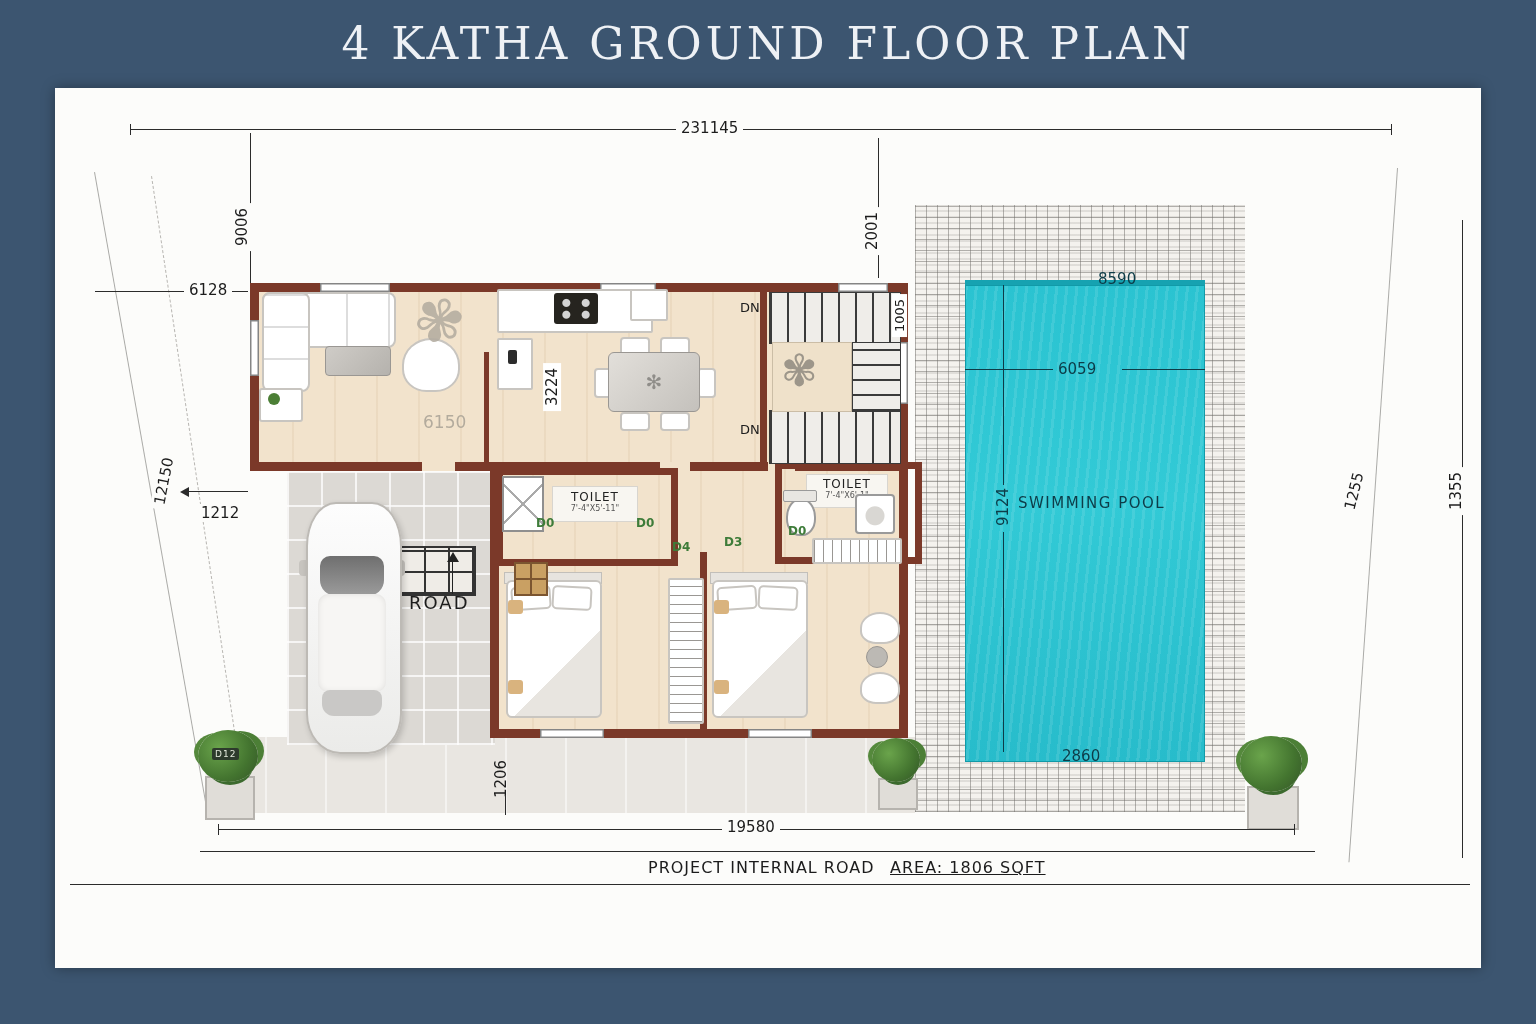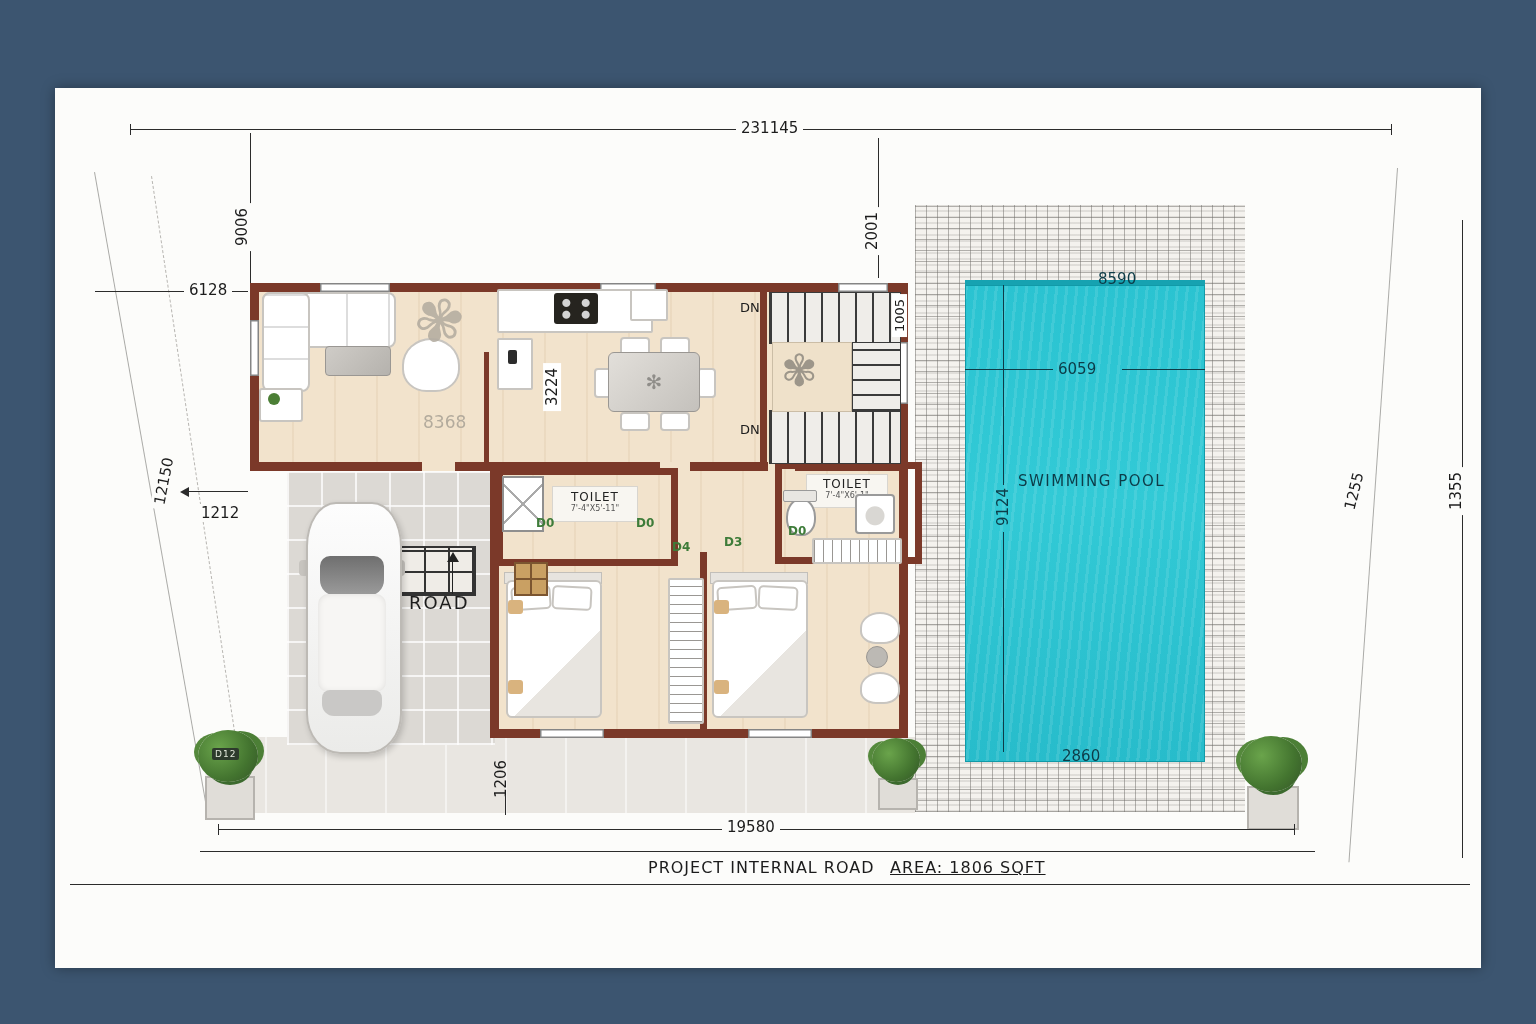--- a/index.html
+++ b/index.html
@@ -43,31 +43,32 @@
            box-shadow:12px -5px 0 -6px #4c7f36,-11px -4px 0 -7px #55893c,2px 10px 0 -7px #3c6a2e;}
   .pot{position:absolute;background:#e0ddd8;border:2px solid #b6b3ae;}
   .plant-tag{position:absolute;background:#2d3a2c;color:#e2e8da;font-size:9px;padding:1px 3px;border-radius:2px;letter-spacing:1px;}
   .rot90{transform:rotate(-90deg);}
 </style>
 </head>
 <body>
 
 <div id="canvas">
 
+  <div class="title">4 KATHA GROUND FLOOR PLAN</div>
 
   <div class="paper"></div>
 
   <div class="slant" style="left:95px;top:172px;width:650px;transform:rotate(80deg);"></div>
   <div class="slantd" style="left:152px;top:176px;width:637px;transform:rotate(81.5deg);"></div>
   <div class="slant" style="left:1398px;top:168px;width:696px;transform:rotate(94deg);"></div>
 
   <div class="hline" style="left:130px;top:129px;width:1262px;"></div>
   <div class="tick" style="left:130px;top:124px;"></div>
   <div class="tick" style="left:1391px;top:124px;"></div>
-  <div class="dim" style="left:736px;top:119px;">231145</div>
+  <div class="dim" style="left:676px;top:119px;">231145</div>
 
   <div class="vline" style="left:250px;top:133px;height:152px;"></div>
   <div class="dim rot90" style="left:218px;top:218px;">9006</div>
   <div class="hline" style="left:95px;top:291px;width:153px;"></div>
   <div class="dim" style="left:184px;top:281px;">6128</div>
   <div class="dim" style="left:135px;top:472px;transform:rotate(-79deg);">12150</div>
   <div class="hline" style="left:186px;top:491px;width:62px;"></div>
   <div class="abs" style="left:180px;top:487px;width:0;height:0;border-top:5px solid transparent;border-bottom:5px solid transparent;border-right:9px solid #2b2b2b;"></div>
   <div class="dim" style="left:196px;top:504px;">1212</div>
 
@@ -80,21 +81,21 @@
   <div class="deck" style="left:915px;top:205px;width:330px;height:607px;"></div>
   <div class="pool" style="left:965px;top:280px;width:240px;height:477px;"></div>
 
   <div class="hline" style="left:965px;top:369px;width:88px;border-color:#0d3c48;"></div>
   <div class="hline" style="left:1122px;top:369px;width:83px;border-color:#0d3c48;"></div>
   <div class="pooltxt" style="left:1058px;top:360px;">6059</div>
   <div class="vline" style="left:1003px;top:285px;height:200px;border-color:#0d3c48;"></div>
   <div class="vline" style="left:1003px;top:532px;height:220px;border-color:#0d3c48;"></div>
   <div class="pooltxt rot90" style="left:984px;top:498px;">9124</div>
   <div class="pooltxt" style="left:1098px;top:270px;">8590</div>
-  <div class="pooltxt" style="left:1018px;top:472px;letter-spacing:1.5px;text-align:right;">SWIMMING POOL</div>
+  <div class="pooltxt" style="left:1018px;top:494px;letter-spacing:1.5px;text-align:right;">SWIMMING POOL</div>
   <div class="pooltxt" style="left:1062px;top:747px;">2860</div>
 
   <div class="vline" style="left:878px;top:138px;height:140px;"></div>
   <div class="dim rot90" style="left:848px;top:222px;">2001</div>
 
   <div class="floor" style="left:250px;top:283px;width:658px;height:188px;"></div>
   <div class="floor" style="left:490px;top:462px;width:418px;height:276px;"></div>
   <div class="garage" style="left:287px;top:472px;width:208px;height:273px;"></div>
 
   <div class="wall" style="left:250px;top:283px;width:658px;height:9px;"></div>
@@ -120,21 +121,21 @@
   <div class="win" style="left:748px;top:729px;width:64px;height:9px;"></div>
   <div class="win" style="left:899px;top:342px;width:9px;height:62px;"></div>
 
   <div class="furn" style="left:262px;top:292px;width:130px;height:52px;background-image:repeating-linear-gradient(90deg,transparent 0 40px,#ddd 40px 42px);"></div>
   <div class="furn" style="left:262px;top:292px;width:44px;height:96px;background-image:repeating-linear-gradient(0deg,transparent 0 30px,#ddd 30px 32px);"></div>
   <div class="graytab" style="left:325px;top:346px;width:64px;height:28px;background:linear-gradient(135deg,#cfccc7,#b5b2ad);"></div>
   <div class="furn" style="left:402px;top:338px;width:54px;height:50px;border-radius:50% 50% 42% 42%;"></div>
   <div class="furn" style="left:259px;top:388px;width:40px;height:30px;border-radius:3px;"></div>
   <div class="abs" style="left:268px;top:393px;width:12px;height:12px;border-radius:50%;background:#4c7f36;"></div>
   <div class="artglyph" style="left:414px;top:286px;font-size:60px;transform:rotate(18deg);">✾</div>
-  <div class="dim" style="left:418px;top:412px;background:transparent;color:#b3ab9d;font-size:17px;">8368</div>
+  <div class="dim" style="left:418px;top:412px;background:transparent;color:#b3ab9d;font-size:17px;">6150</div>
 
   <div class="furn" style="left:497px;top:289px;width:152px;height:40px;border-radius:2px;"></div>
   <div class="abs" style="left:554px;top:293px;width:44px;height:31px;background:#26241f;border-radius:3px;
       background-image:radial-gradient(circle at 28% 32%,#d4d4d4 0 3.5px,transparent 4.5px),radial-gradient(circle at 72% 32%,#d4d4d4 0 3.5px,transparent 4.5px),
       radial-gradient(circle at 28% 70%,#d4d4d4 0 3.5px,transparent 4.5px),radial-gradient(circle at 72% 70%,#d4d4d4 0 3.5px,transparent 4.5px);"></div>
   <div class="furn" style="left:497px;top:338px;width:32px;height:48px;border-radius:2px;"></div>
   <div class="abs" style="left:508px;top:350px;width:9px;height:14px;background:#2c2c2c;border-radius:2px;"></div>
   <div class="furn" style="left:630px;top:289px;width:34px;height:28px;border-radius:2px;"></div>
   <div class="dim rot90" style="left:528px;top:378px;background:#fff;">3224</div>
 

